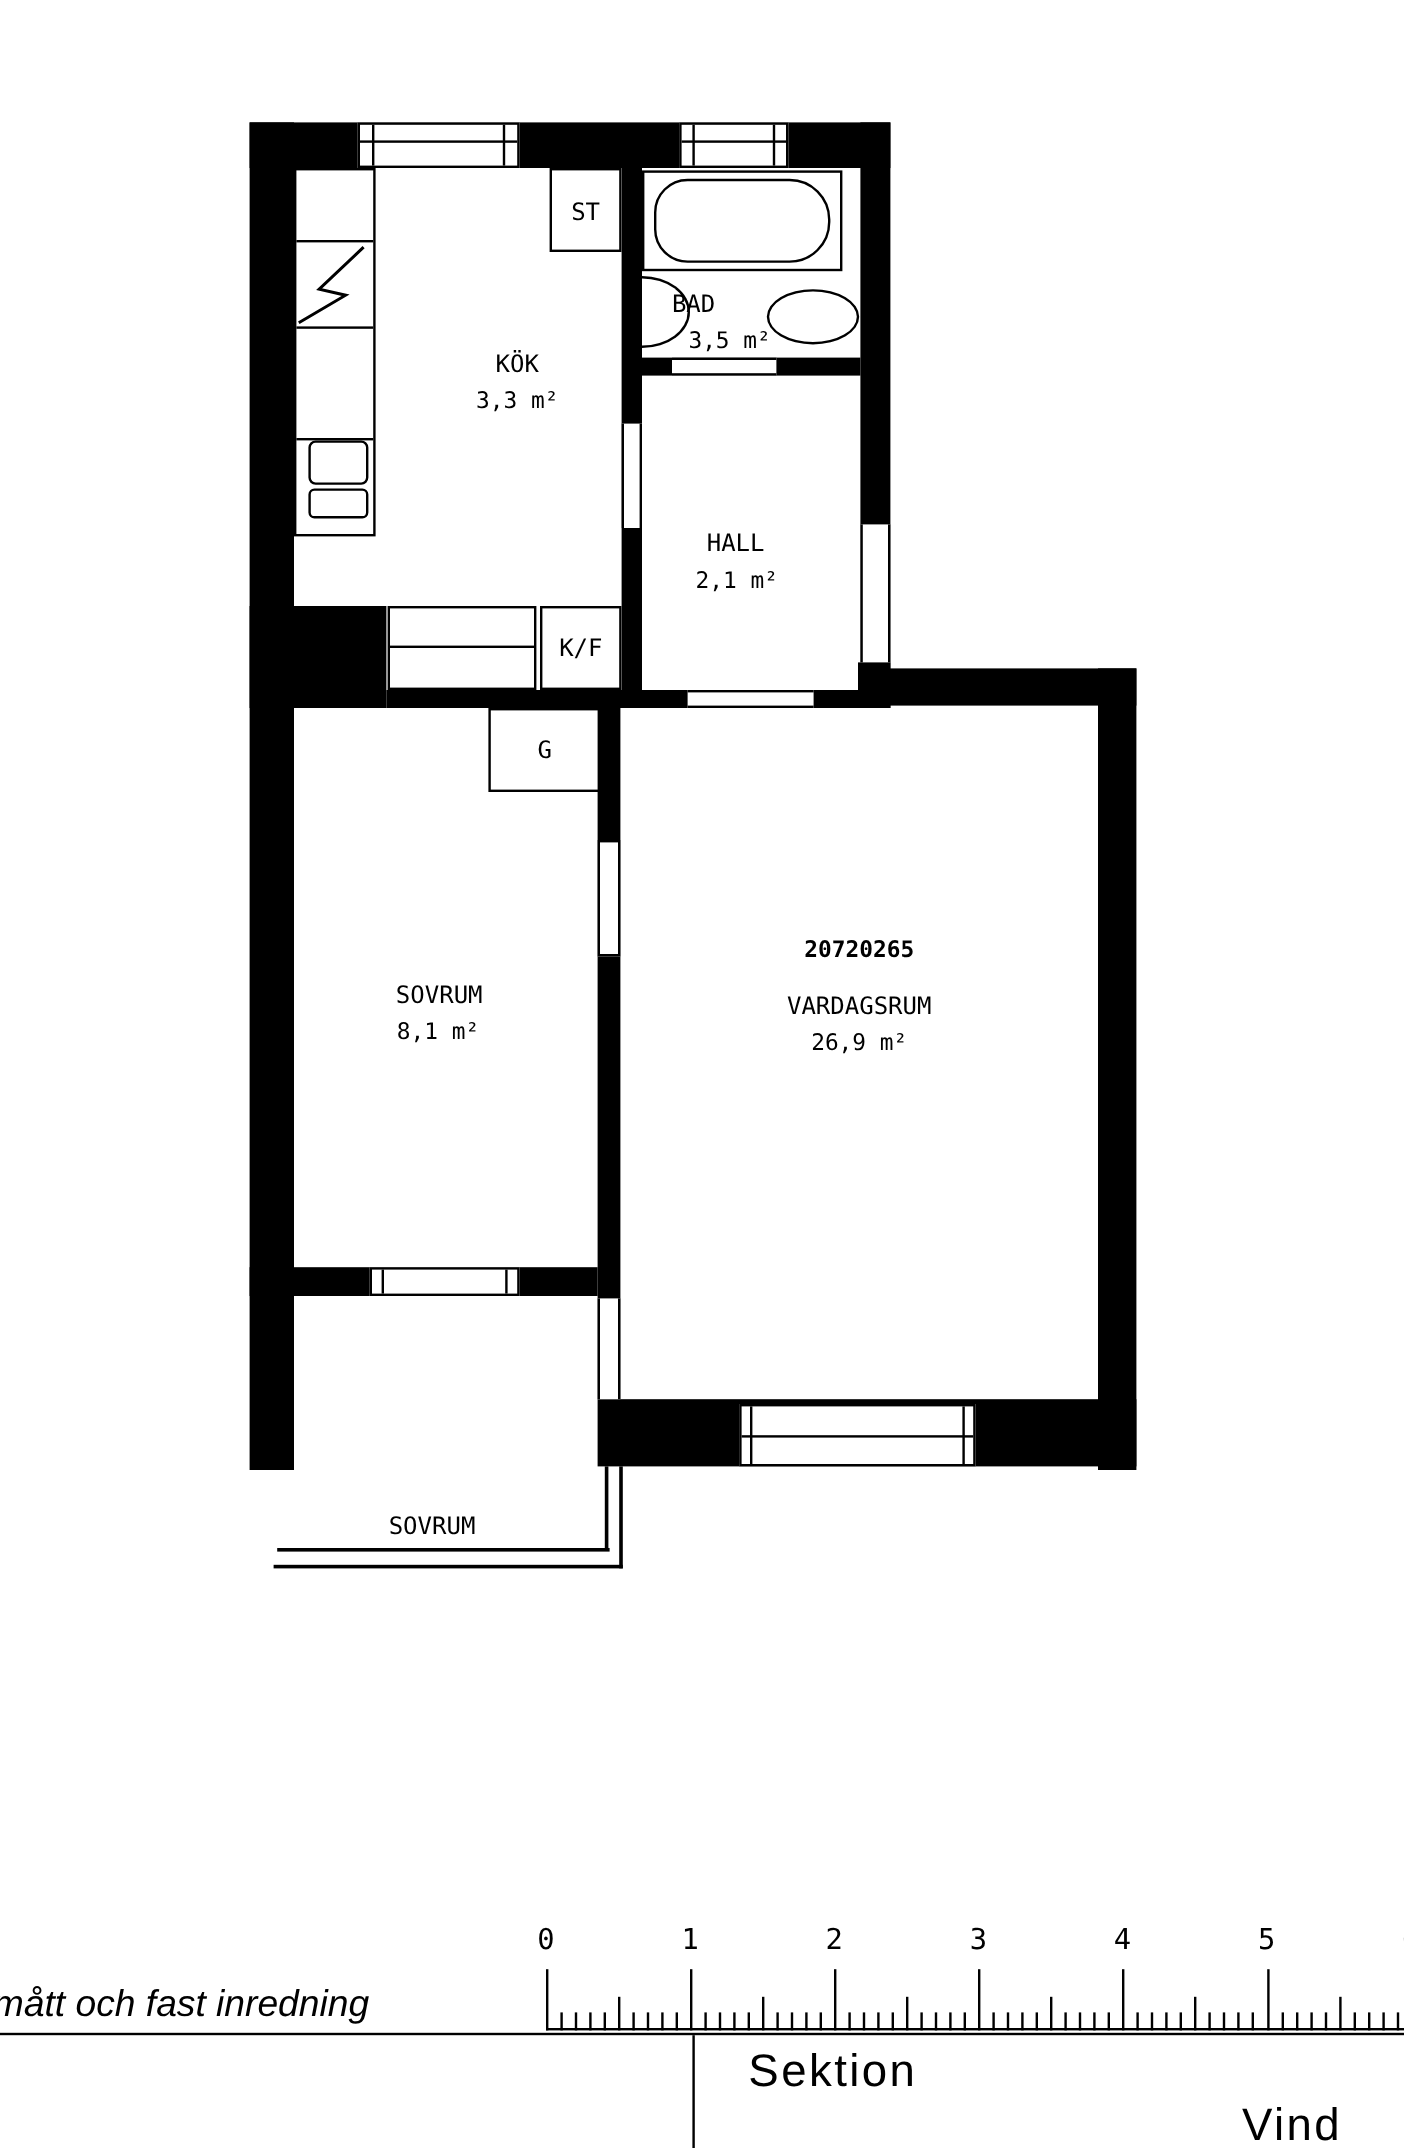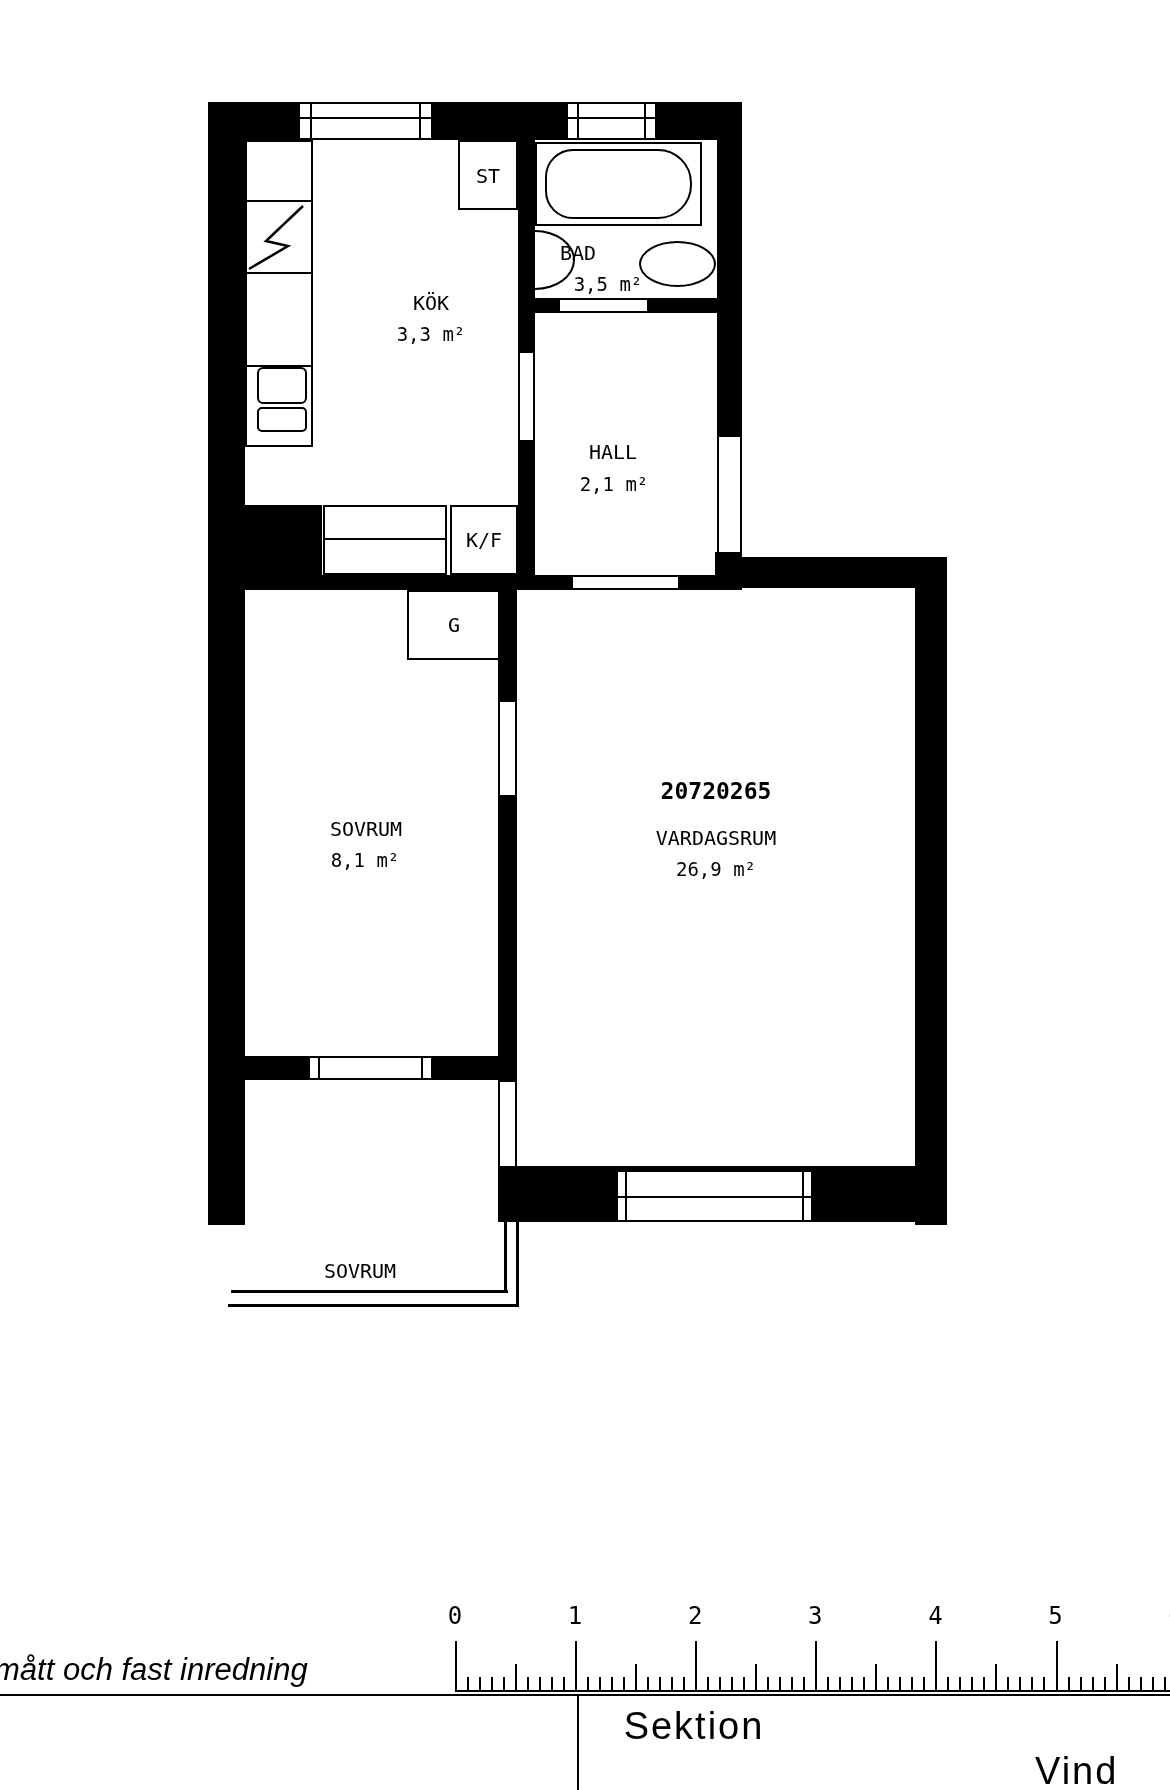--- a/index.html
+++ b/index.html
@@ -9,21 +9,21 @@
   .w{background:#000}
   .door-v{background:#fff;border-left:2px solid #000;border-right:2px solid #000}
   .door-h{background:#fff;border-top:2px solid #000;border-bottom:2px solid #000}
   .win{background:#fff;border:2px solid #000}
   .fix{background:#fff;border:2px solid #000}
   .ln{background:#000}
   .wt{top:0;bottom:0;width:2px;background:#000}
   .wm{left:0;right:0;height:2px;background:#000}
   .lbl{transform:translate(-50%,-50%);white-space:nowrap;font-size:20px;line-height:1.2}
   .lbl.area{font-size:19px}
-  .lbl.num{font-size:23px;font-weight:600}
+  .lbl.num{font-size:19px;font-weight:600}
   .rn{transform:translateX(-50%);font-size:24px;line-height:1}
   .tick{width:2px;background:#000}
   .note{font-family:"Liberation Sans","DejaVu Sans",sans-serif;font-style:italic;font-size:31px;white-space:nowrap}
   .big{font-family:"Liberation Sans","DejaVu Sans",sans-serif;font-size:38px;letter-spacing:2px;white-space:nowrap}
 </style>
 </head>
 <body style="background: rgb(255, 255, 255);">
 
 <div id="scene">
 

